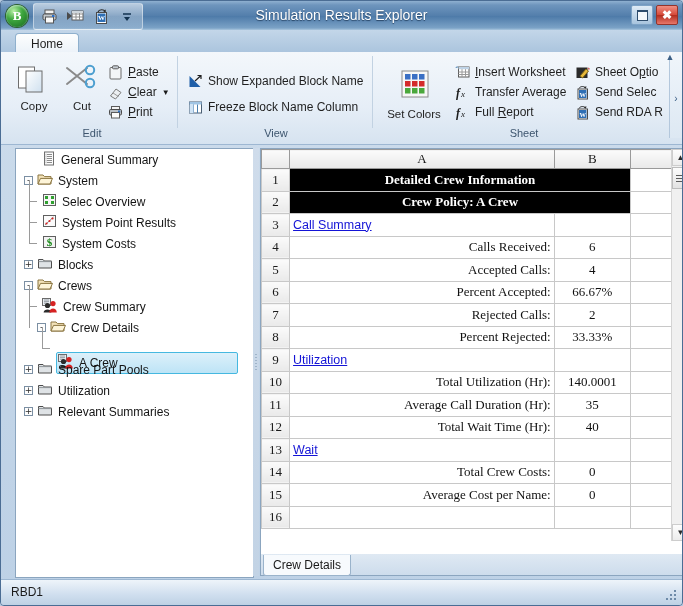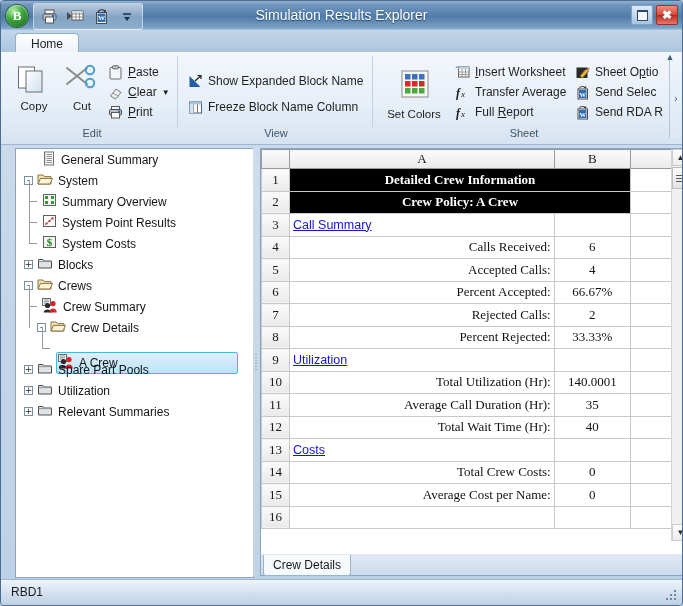--- a/index.html
+++ b/index.html
@@ -513,21 +513,21 @@
         <span class="tw" style="left:13px;top:10px;width:8px;height:1px;background:#9a9a9a;"></span>
         <span class="ico">
           <svg width="15" height="14" viewBox="0 0 15 14">
             <rect x="1.5" y="1.5" width="12" height="11" fill="#f5f5f5" stroke="#5f5f5f"></rect>
             <rect x="3" y="3" width="3" height="3" fill="#2fa02f"></rect>
             <rect x="9" y="3" width="3" height="3" fill="#2fa02f"></rect>
             <rect x="3" y="8" width="3" height="3" fill="#2fa02f"></rect>
             <rect x="9" y="8" width="3" height="3" fill="#2fa02f"></rect>
           </svg>
         </span>
-        <span class="tlabel">Summary Overview</span>
+        <span class="tlabel">Selec Overview</span>
       </div>
 
       <div class="tree-row" style="padding-left:26px;">
         <span class="tw" style="left:13px;top:-11px;width:1px;height:22px;background:#9a9a9a;"></span>
         <span class="tw" style="left:13px;top:10px;width:8px;height:1px;background:#9a9a9a;"></span>
         <span class="ico">
           <svg width="15" height="14" viewBox="0 0 15 14">
             <rect x="1.5" y="1.5" width="12" height="11" fill="#fbfbfb" stroke="#5f5f5f"></rect>
             <path d="M3 11 L11.5 3" stroke="#8a8a8a" stroke-width="1"></path>
             <circle cx="4.5" cy="9.5" r="1.1" fill="#d62222"></circle>
@@ -736,21 +736,21 @@
         </tr>
         <tr>
           <td class="rowhdr">12</td>
           <td class="cellA lbl">Total Wait Time (Hr):</td>
           <td class="cellB val">40</td>
           <td class="cellC"></td>
         </tr>
 
         <tr>
           <td class="rowhdr">13</td>
-          <td class="cellA sect"><a href="#">Costs</a></td>
+          <td class="cellA sect"><a href="#">Wait</a></td>
           <td class="cellB"></td>
           <td class="cellC"></td>
         </tr>
 
         <tr>
           <td class="rowhdr">14</td>
           <td class="cellA lbl">Total Crew Costs:</td>
           <td class="cellB val">0</td>
           <td class="cellC"></td>
         </tr>

